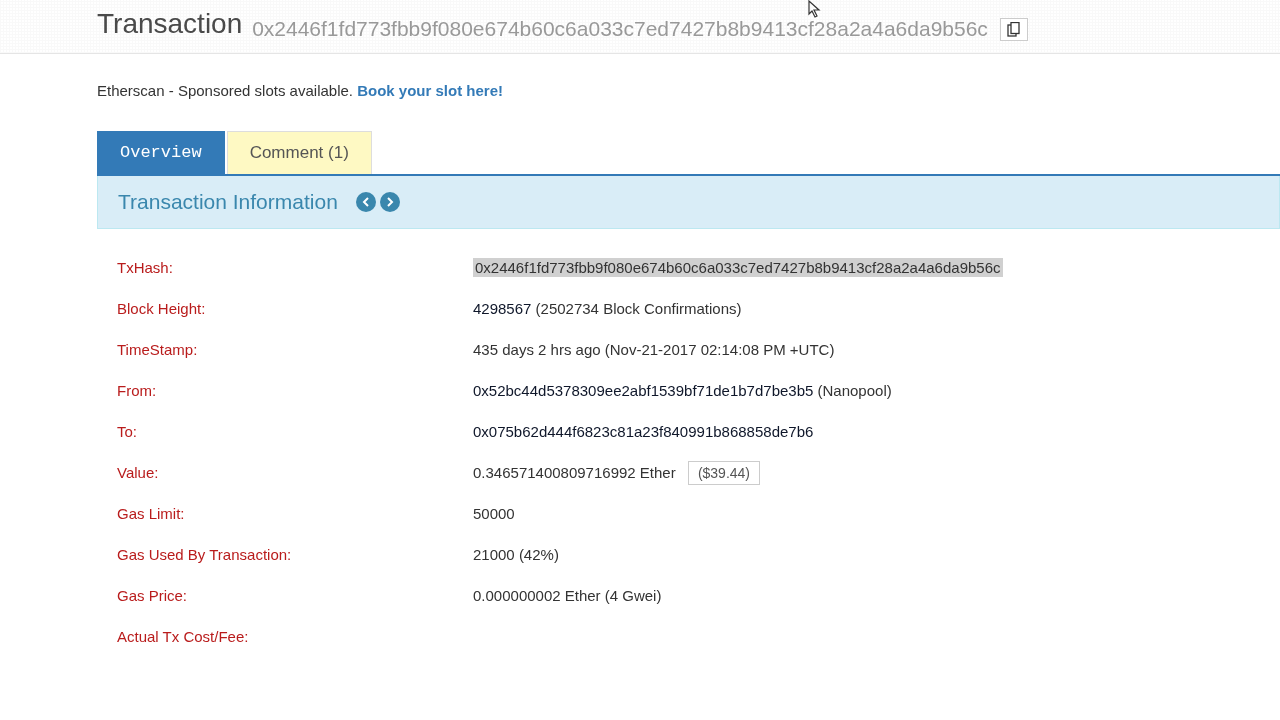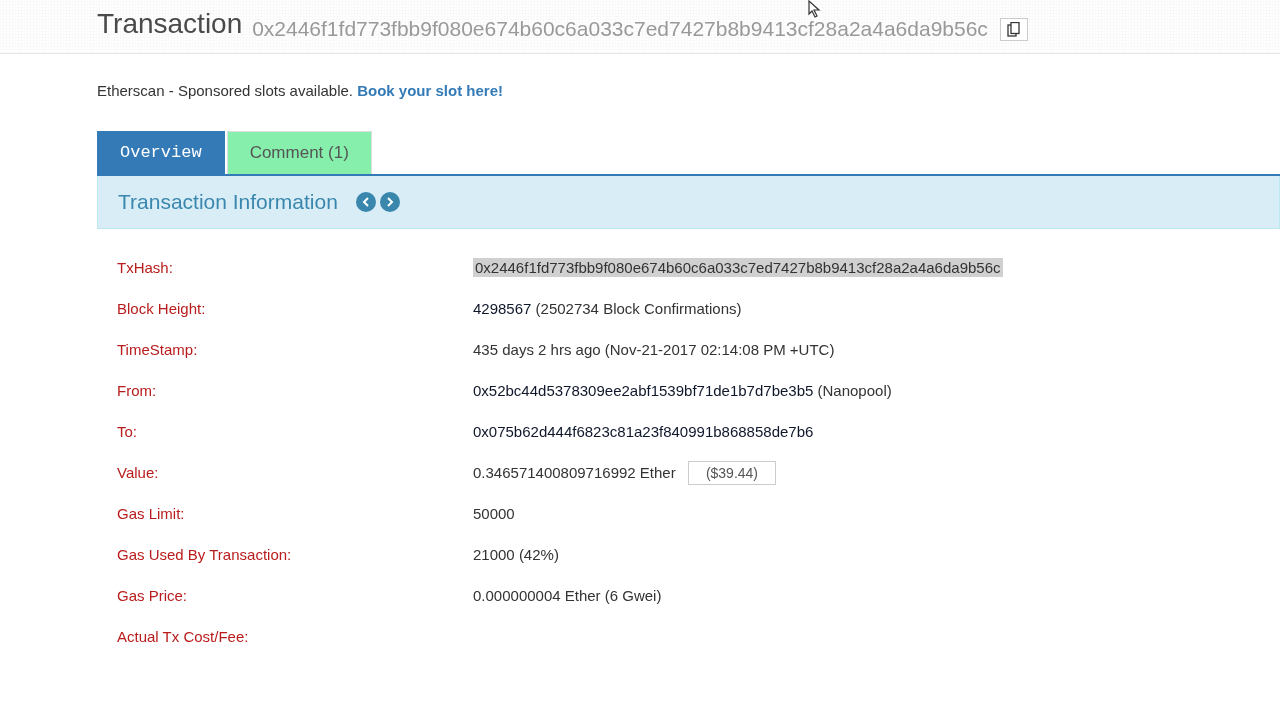--- a/index.html
+++ b/index.html
@@ -50,21 +50,21 @@
     .tabs {
       display: flex;
       border-bottom: 2px solid #337ab7;
     }
     .tab {
       padding: 11px 22px;
       font-size: 17px;
       cursor: pointer;
       border: 1px solid #ddd;
       border-bottom: none;
-      background: #86efac;
+      background: #fef9c3;
       color: #555;
       margin-right: 2px;
     }
     .tab.active {
       background: #337ab7;
       color: #fff;
       border-color: #337ab7;
       font-family: Liberation Mono, monospace;
     }
     .panel-header {
@@ -110,21 +110,21 @@
       flex: 1;
       color: #333;
     }
     .value a { color: #0f172a; text-decoration: none; }
     .highlighted {
       background: #d0d0d0;
       padding: 1px 2px;
     }
     .usd-box {
       border: 1px solid #ccc;
-      padding: 3px 17px;
+      padding: 3px 9px;
       margin-left: 8px;
       font-size: 14px;
       color: #555;
     }
     .cursor {
       position: absolute;
       top: 0px;
       left: 808px;
       pointer-events: none;
     }
@@ -221,21 +221,21 @@
       <div class="value">50000</div>
     </div>
 
     <div class="row">
       <div class="label">Gas Used By Transaction:</div>
       <div class="value">21000 (42%)</div>
     </div>
 
     <div class="row">
       <div class="label">Gas Price:</div>
-      <div class="value">0.000000004 Ether (6 Gwei)</div>
+      <div class="value">0.000000002 Ether (4 Gwei)</div>
     </div>
 
     <div class="row">
       <div class="label">Actual Tx Cost/Fee:</div>
     </div>
 
   </div>
 </div>
 
 </body></html>

